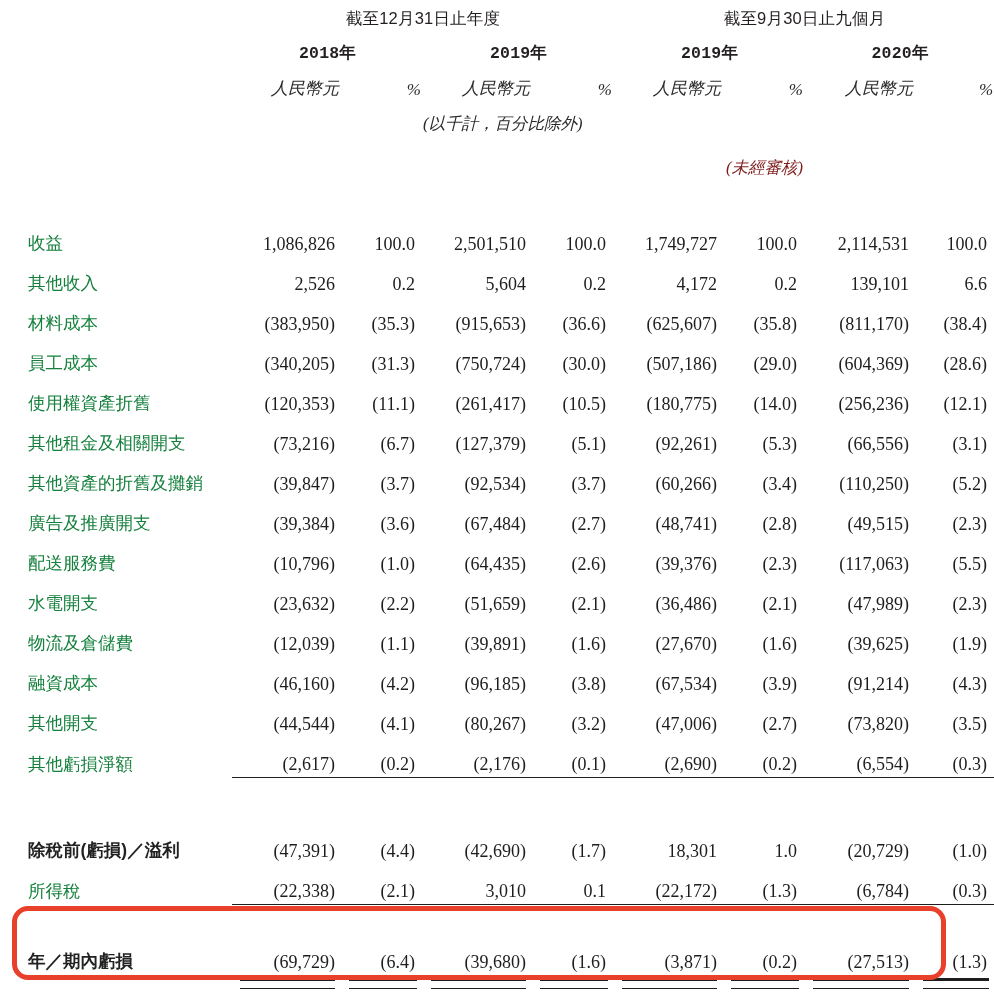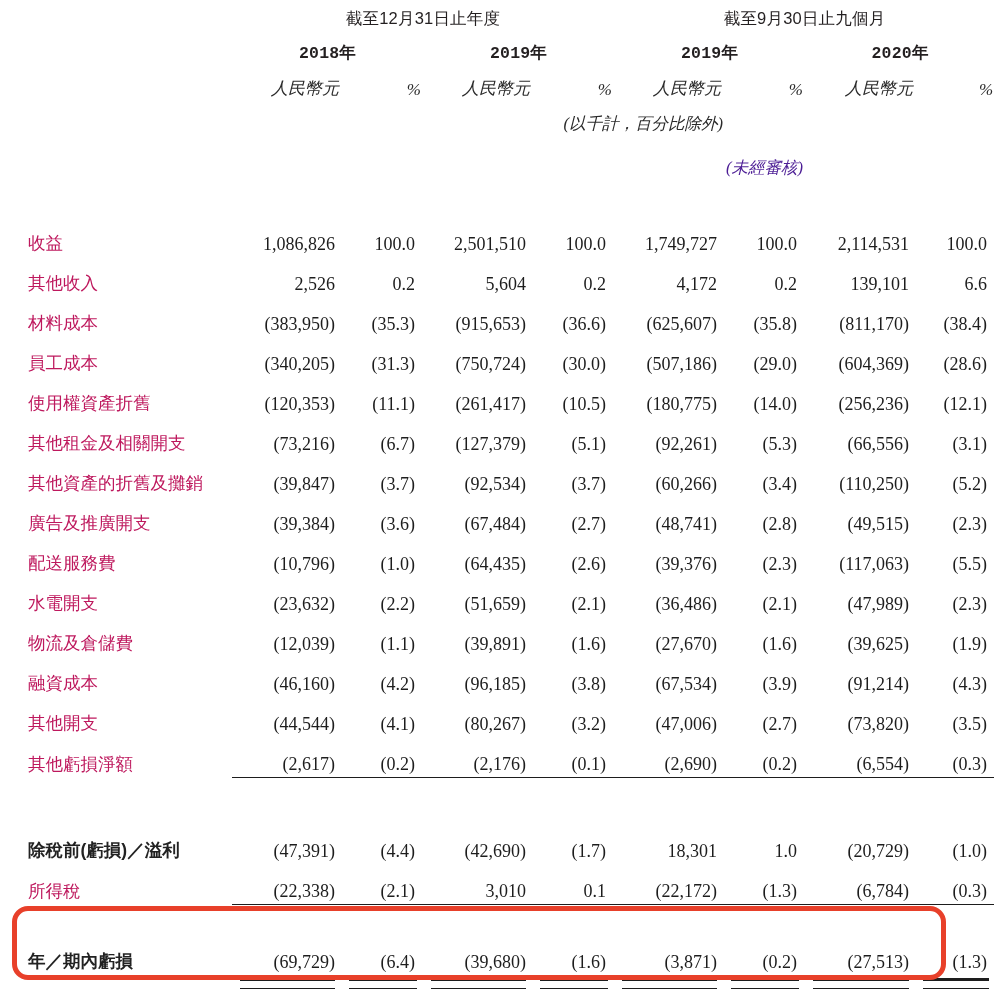--- a/index.html
+++ b/index.html
@@ -77,44 +77,44 @@
     font-size: 17px;
     text-align: right;
     padding-right: 2px;
     padding-bottom: 1px;
     color: #2b2b2b;
   }
   .hdr-note {
     font-family: "Liberation Serif", "DejaVu Serif", serif;
     font-style: italic;
     font-size: 16.5px;
-    text-align: right;
+    text-align: left;
     height: 34px;
     padding-bottom: 2px;
     color: #2b2b2b;
   }
   .hdr-note2 {
     font-family: "Liberation Serif", "DejaVu Serif", serif;
     font-style: italic;
     font-size: 16.5px;
     text-align: center;
     height: 42px;
     padding-bottom: 2px;
-    color: #4c1d95;
+    color: #7f1d1d;
   }
 
   
   tr.data-row > td { height: 38px; }
 
   td.label {
     text-align: left;
     padding-left: 28px;
     font-family: "Liberation Sans", "DejaVu Sans", sans-serif;
     font-size: 17.5px;
-    color: #be185d;
+    color: #15803d;
     white-space: nowrap;
     padding-bottom: 2px;
   }
   td.label.bold {
     font-weight: bold;
     color: #222;
   }
 
   td.num {
     text-align: right;

